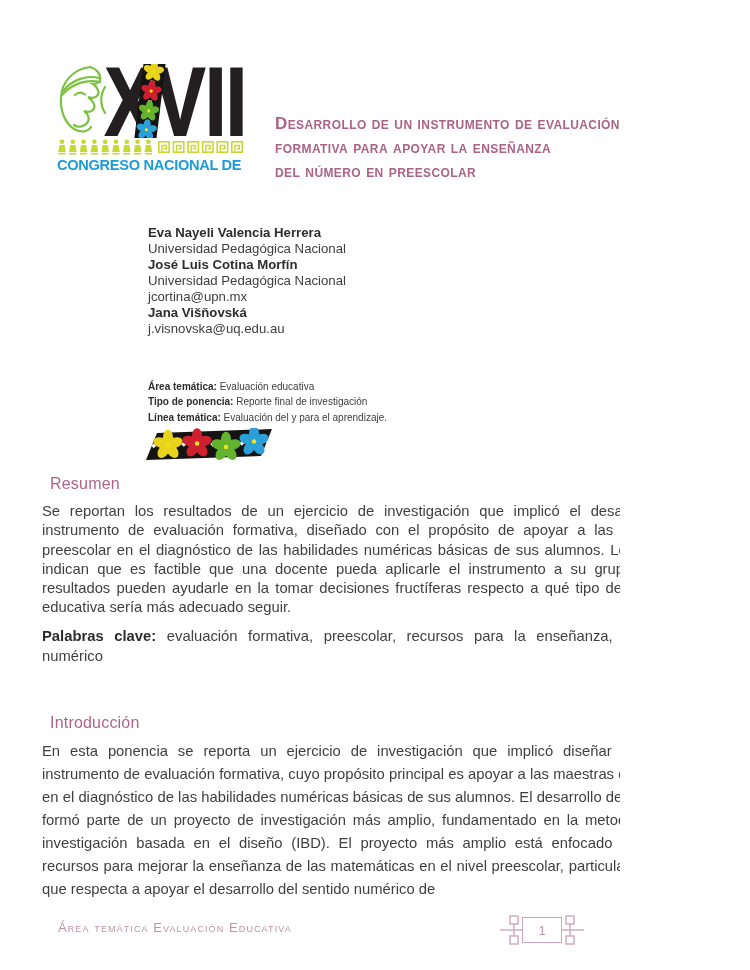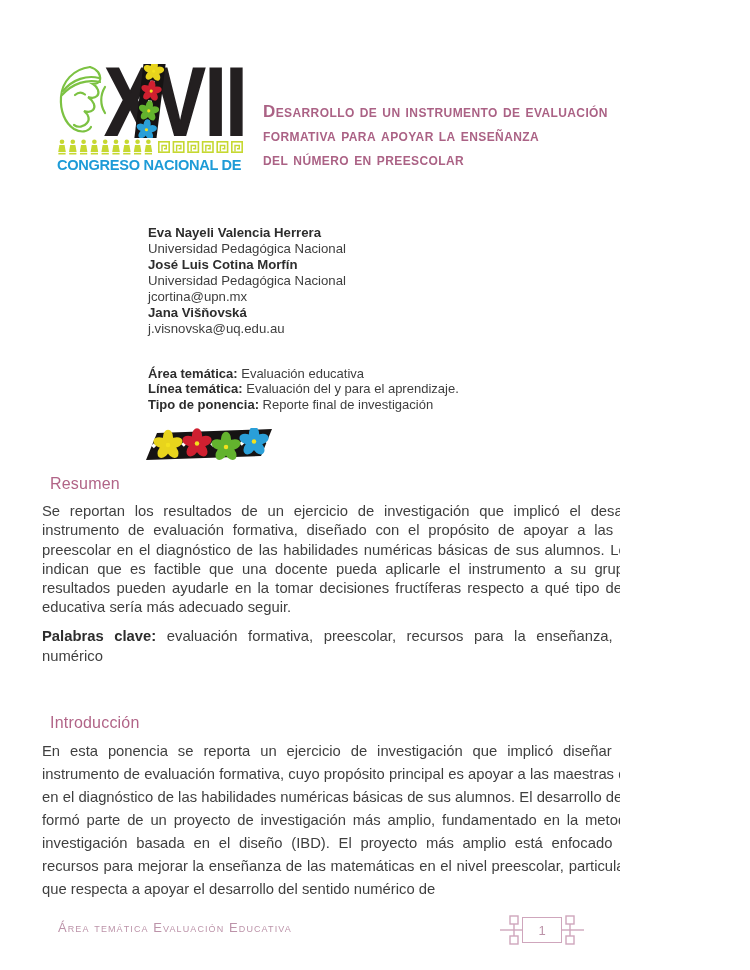--- a/index.html
+++ b/index.html
@@ -10,28 +10,28 @@
   
   .logo{position:absolute;left:57px;top:64px;width:192px;}
   .logo-art{display:block;}
   .logo-row{display:block;margin-top:1px;}
   .logo-name{
     margin-top:1px;color:var(--logoBlue,#1d9bd7);font-weight:bold;
     font-size:14.6px;line-height:17px;letter-spacing:-0.3px;white-space:nowrap;
   }
   
   .doc-title{
-    position:absolute;left:263px;top:100px;width:470px;margin:0;
+    position:absolute;left:263px;top:100px;width:470px;margin:12px;
     color:var(--titleColor,#ab6285);font-size:17px;line-height:24px;
     font-weight:bold;font-variant:small-caps;letter-spacing:0.4px;
   }
   
   .authors{position:absolute;left:148px;top:225px;font-size:13.2px;line-height:16px;color:var(--authorColor,#3e3e3e);}
   .authors .name{font-weight:bold;color:var(--boldColor,#2d2d2d);}
-  .meta{position:absolute;left:148px;top:366px;font-size:13px;line-height:15.3px;color:var(--authorColor,#3e3e3e);}
+  .meta{position:absolute;left:148px;top:379px;font-size:10px;line-height:15.3px;color:var(--authorColor,#3e3e3e);}
   .meta .lbl{font-weight:bold;color:var(--boldColor,#2d2d2d);}
   .banner{position:absolute;left:146px;top:428px;}
   
   .section-heading{
     position:absolute;left:42px;margin:8px;font-weight:normal;
     color:var(--headingColor,#b16487);font-size:16px;letter-spacing:0.2px;
   }
   #h-resumen{top:467px;}
   #h-intro{top:706px;}
   .body-text{
@@ -145,22 +145,22 @@
       <div>jcortina@upn.mx</div>
     </div>
     <div>
       <div class="name">Jana Višňovská</div>
       <div>j.visnovska@uq.edu.au</div>
     </div>
   </div>
 
   <div class="meta">
     <div><span class="lbl">Área temática:</span><span> Evaluación educativa</span></div>
+    <div><span class="lbl">Tipo de ponencia:</span><span> Reporte final de investigación</span></div>
     <div><span class="lbl">Línea temática:</span><span> Evaluación del y para el aprendizaje.</span></div>
-    <div><span class="lbl">Tipo de ponencia:</span><span> Reporte final de investigación</span></div>
   </div>
 
   <svg class="banner" width="130" height="36" viewBox="0 0 130 36">
     <polygon points="11,5 126,1 115,28 0,32" fill="#161313"></polygon>
     <g fill="#fff">
       <rect x="6" y="16" width="3.6" height="3.6" transform="rotate(45,7.8,17.8)"></rect>
       <rect x="36" y="14.5" width="3.6" height="3.6" transform="rotate(45,37.8,16.3)"></rect>
       <rect x="65" y="14.5" width="3.6" height="3.6" transform="rotate(45,66.8,16.3)"></rect>
       <rect x="94" y="13.5" width="3.6" height="3.6" transform="rotate(45,95.8,15.3)"></rect>
       <rect x="119" y="11" width="3.6" height="3.6" transform="rotate(45,120.8,12.8)"></rect>

